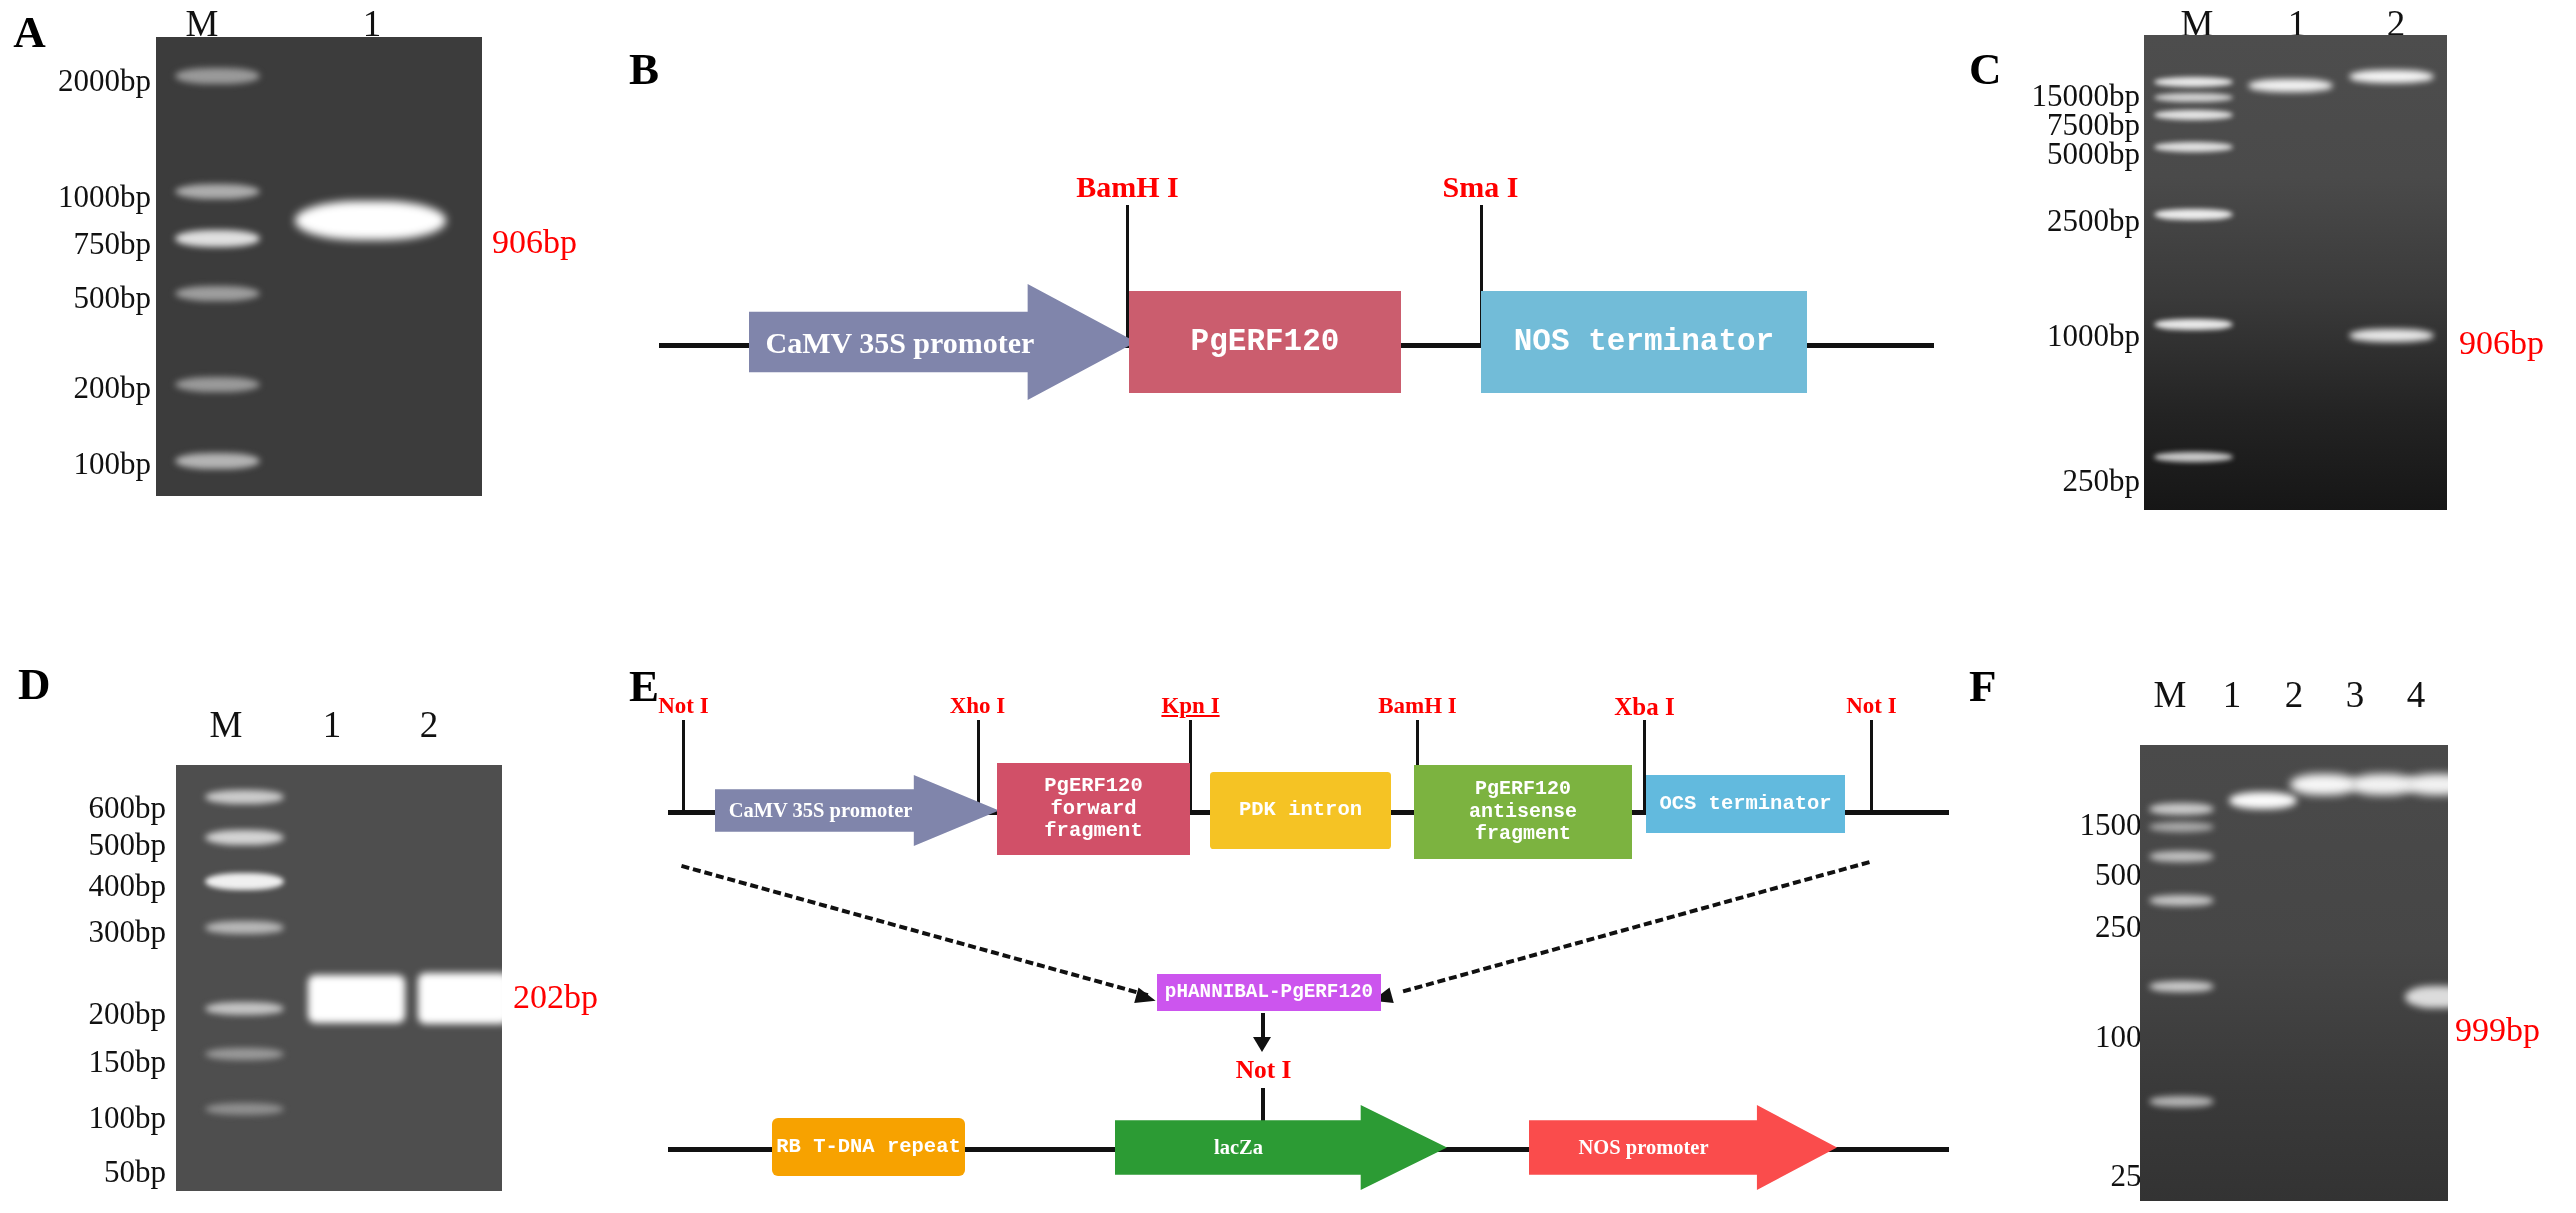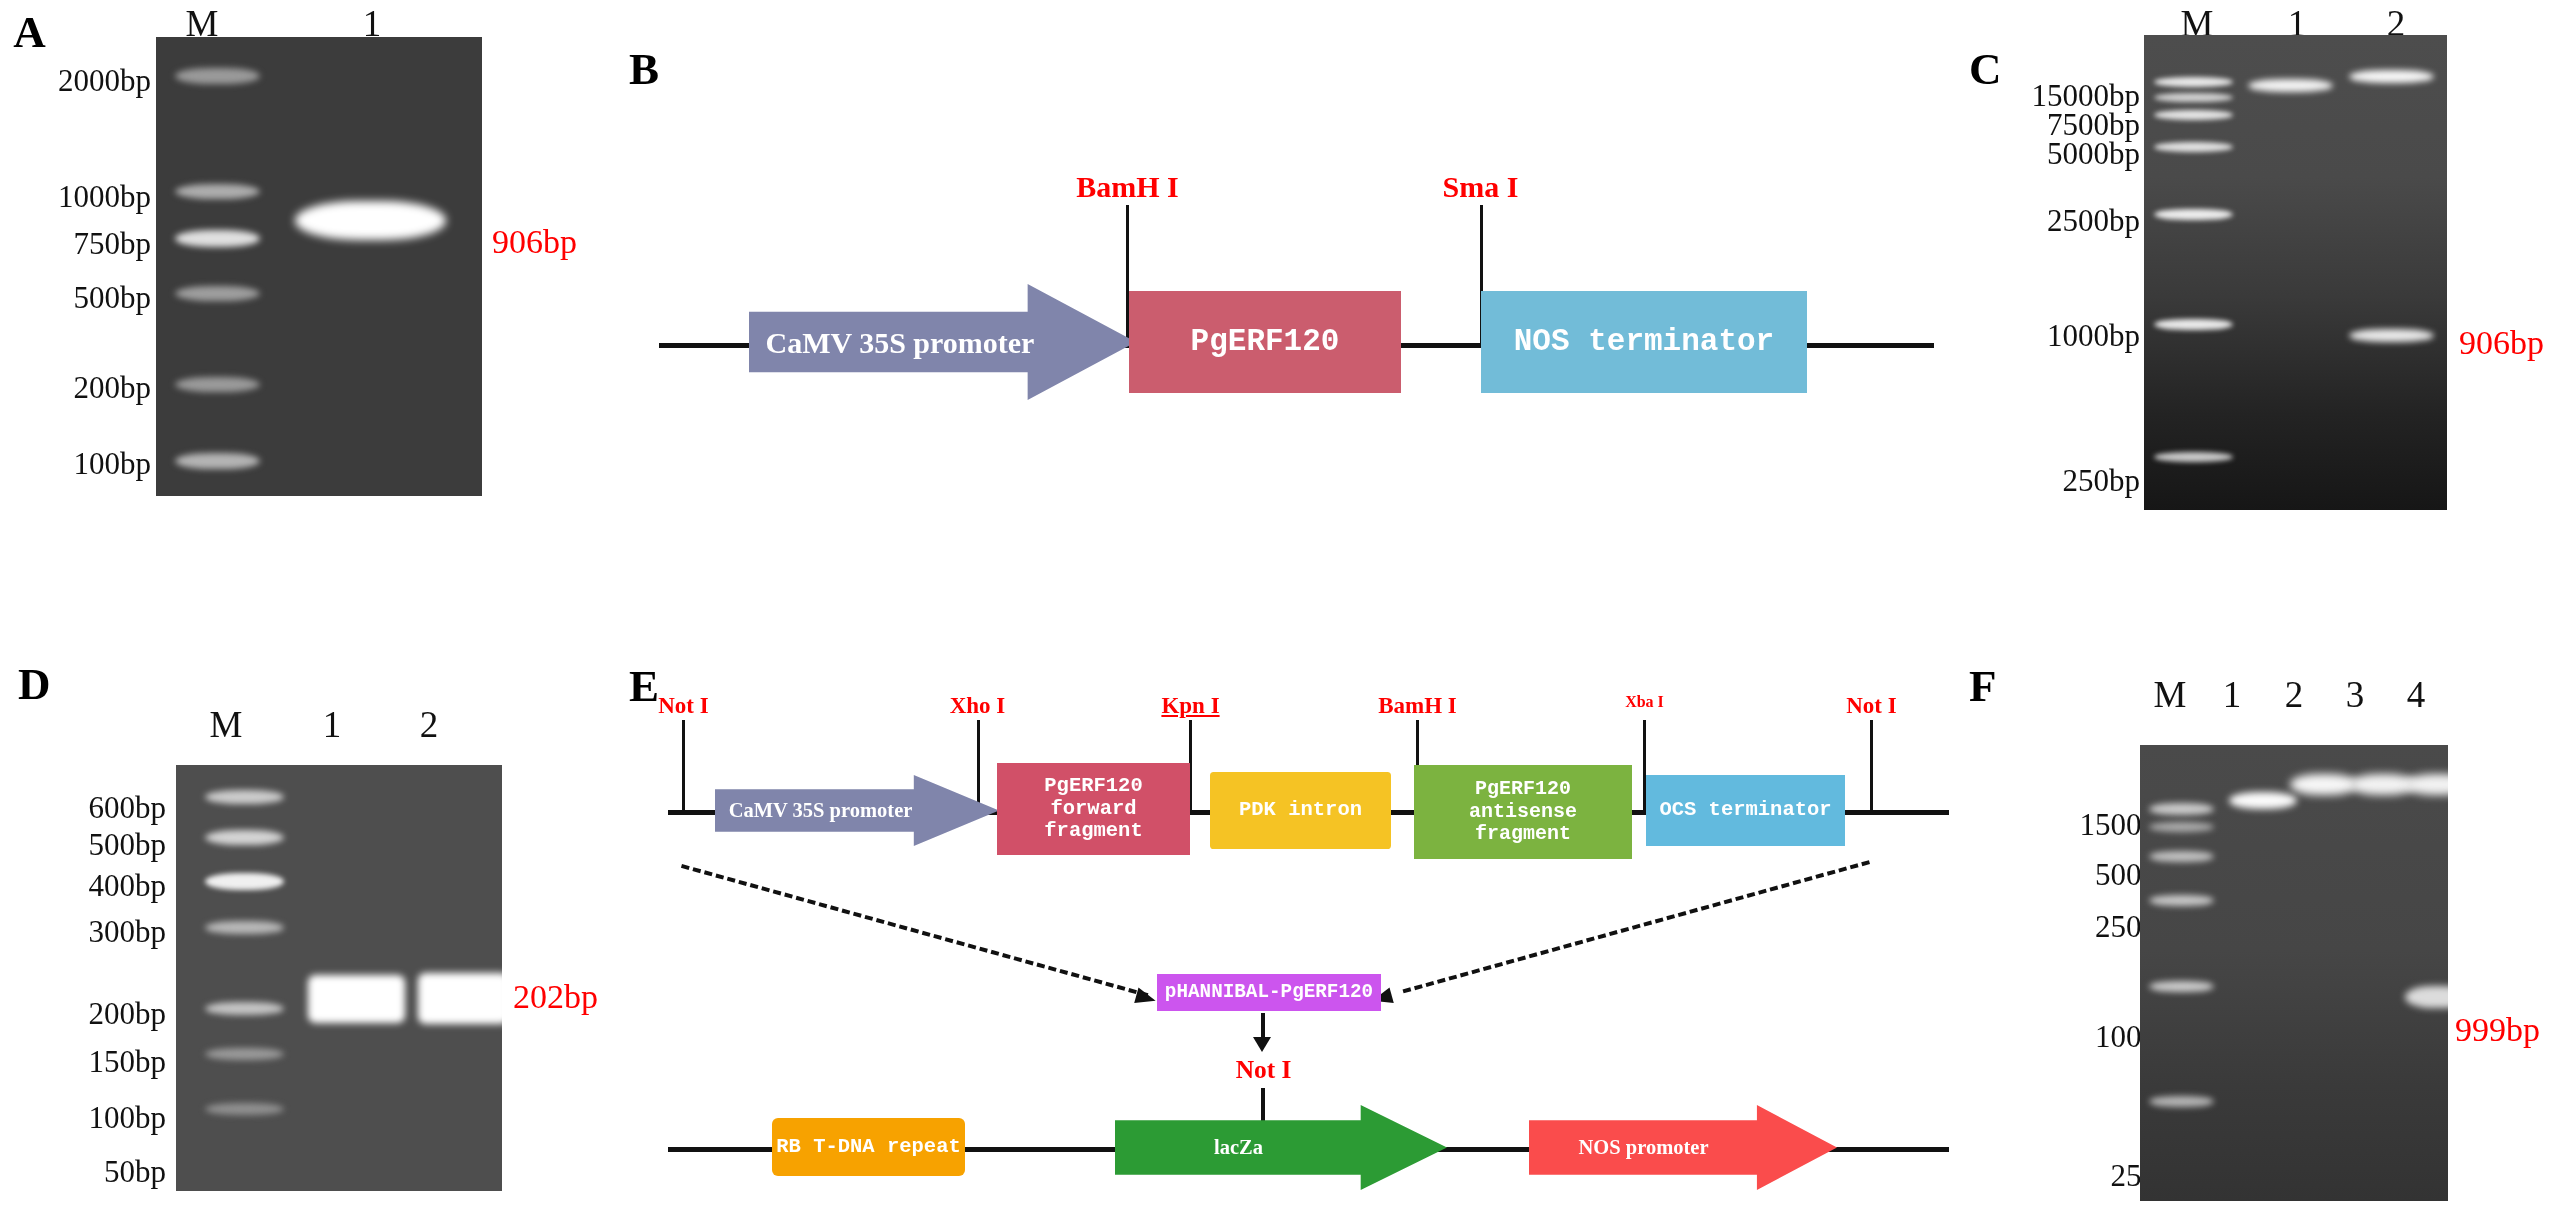--- a/index.html
+++ b/index.html
@@ -186,21 +186,21 @@
 
 <div class="sitelab" style="left:917px;top:694px;width:121px;font-size:23px;">Xho I</div>
 <div class="tick" style="left:977px;top:720px;height:92px;"></div>
 
 <div class="sitelab" style="left:1130px;top:694px;width:121px;font-size:23px;text-decoration:underline;">Kpn I</div>
 <div class="tick" style="left:1189px;top:720px;height:92px;"></div>
 
 <div class="sitelab" style="left:1348px;top:694px;width:139px;font-size:23px;">BamH I</div>
 <div class="tick" style="left:1416px;top:720px;height:92px;"></div>
 
-<div class="sitelab" style="left:1584px;top:694px;width:121px;font-size:16px;">Xba I</div>
+<div class="sitelab" style="left:1584px;top:694px;width:121px;font-size:25px;">Xba I</div>
 <div class="tick" style="left:1643px;top:720px;height:92px;"></div>
 
 <div class="sitelab" style="left:1811px;top:694px;width:121px;font-size:23px;">Not I</div>
 <div class="tick" style="left:1870px;top:720px;height:92px;"></div>
 
 <div class="arrowfeat" style="left:715px;top:775px;width:284px;height:71px;font-size:20.5px;
             background:#8085ab;
             clip-path:polygon(0 20%,70% 20%,70% 0,100% 50%,70% 100%,70% 80%,0 80%);">
   <span style="padding-right:73px;">CaMV 35S promoter</span>
 </div>
@@ -210,21 +210,21 @@
 </div>
 
 <div class="featbox" style="left:1210px;top:772px;width:181px;height:77px;font-size:20.5px;background:#f5c324;border-radius:3.6px;">
   <span>PDK intron</span>
 </div>
 
 <div class="featbox" style="left:1414px;top:765px;width:218px;height:94px;font-size:20px;background:#7cb340;">
   <span>PgERF120 antisense fragment</span>
 </div>
 
-<div class="featbox" style="left:1646px;top:775px;width:199px;height:71px;font-size:20.5px;background:#62bade;">
+<div class="featbox" style="left:1646px;top:775px;width:199px;height:58px;font-size:20.5px;background:#62bade;">
   <span>OCS terminator</span>
 </div>
 
 <div class="dashline" style="left:682px;top:864px;width:484px;transform:rotate(15.5deg);"></div>
 <div class="dashline" style="left:1870px;top:864px;width:484px;transform:rotate(164.5deg);"></div>
 
 <div style="position:absolute;left:1136px;top:990px;width:0;height:0;
             border-top:8.5px solid transparent;border-bottom:8.5px solid transparent;
             border-left:20.5px solid #111;transform:rotate(15.5deg);"></div>
 <div style="position:absolute;left:1372px;top:990px;width:0;height:0;

